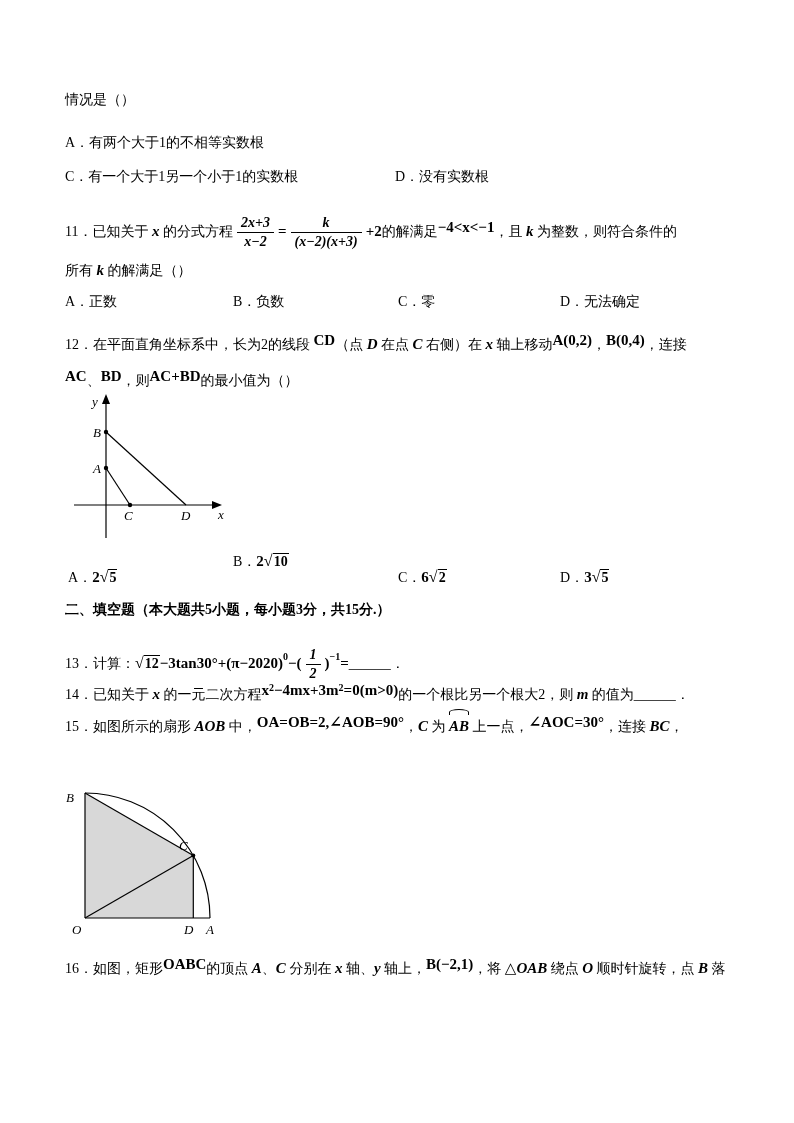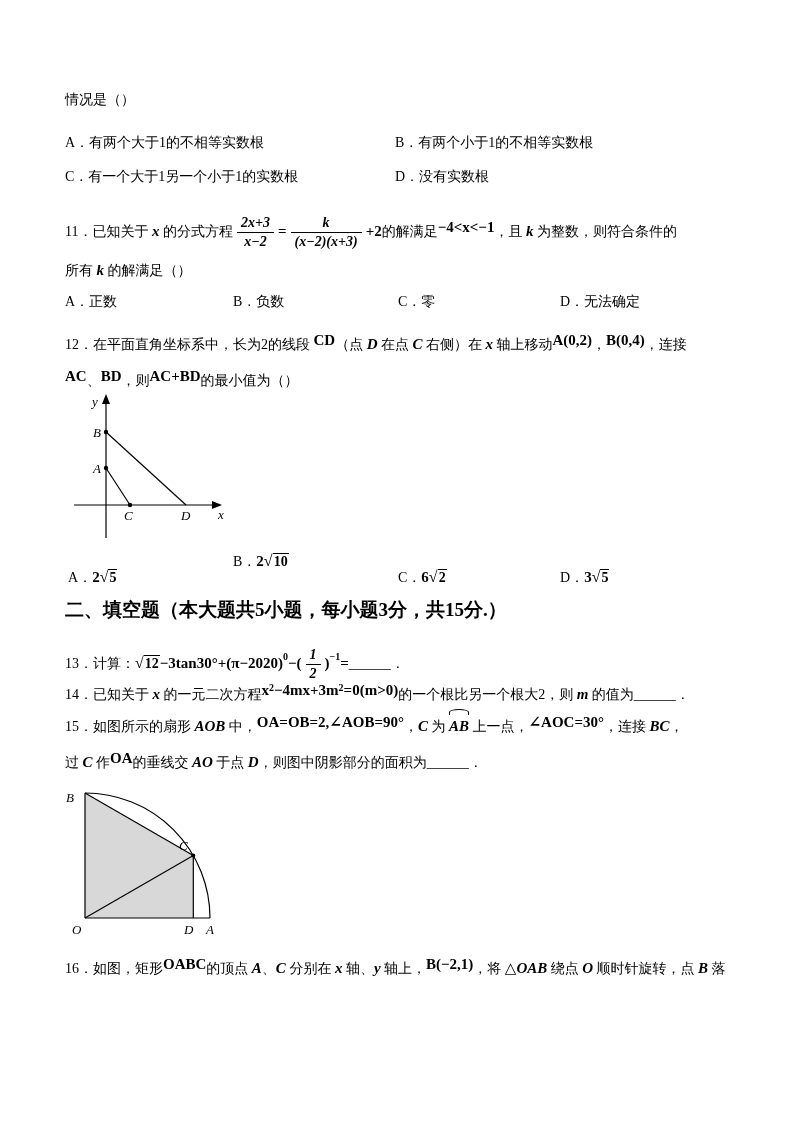--- a/index.html
+++ b/index.html
@@ -14,32 +14,31 @@
   .frac{display:inline-block;vertical-align:middle;text-align:center;font-weight:bold;
         font-style:italic;font-size:14px;line-height:1.3;margin:16px 4px;}
   .frac .num{display:block;border-bottom:1.4px solid #000;padding:0 4px;}
   .frac .den{display:block;padding:0 4px;}
   .sqrt{font-weight:bold;white-space:nowrap;}
   .sq-sym{font-size:16px;font-style:normal;}
   .sq-rad{border-top:1.4px solid #000;padding:0 1px;font-style:normal;}
   .arc{position:relative;display:inline-block;font-weight:bold;font-style:italic;font-size:15px;}
   .arc::before{content:"";position:absolute;left:0;right:0;top:-5px;height:5px;
         border:1.3px solid #000;border-bottom:none;border-radius:100% 100% 0 0;}
-  .sec-header{font-weight:bold;font-size:19px;}
+  .sec-header{font-weight:bold;font-size:14px;}
   .fig{position:absolute;}
   .fig text{font-family:"Liberation Serif","DejaVu Serif",serif;font-style:italic;font-size:13px;fill:#000;}
 </style>
 </head>
 <body>
 
 <div class="page">
 
   <div class="line" style="left:65px;top:88px">情况是（）</div>
   <div class="line" style="left:65px;top:131px">A．有两个大于1的不相等实数根</div>
-  <div class="line" style="left:395px;top:131px">B．有两个小于1的不相等实数根</div>
   <div class="line" style="left:65px;top:165px">C．有一个大于1另一个小于1的实数根</div>
   <div class="line" style="left:395px;top:165px">D．没有实数根</div>
 
   <div class="line" style="left:65px;top:198px"><span class="seg-cn">11．已知关于 </span><span class="seg-m">x</span><span class="seg-cn"> 的分式方程</span><span class="frac"><span class="num">2x+3</span><span class="den">x−2</span></span><span class="seg-mb">=</span><span class="frac"><span class="num">k</span><span class="den">(x−2)(x+3)</span></span><span class="seg-mb">+2</span><span class="seg-cn">的解满足</span><span class="seg-mr">−4&lt;x&lt;−1</span><span class="seg-cn">，且 </span><span class="seg-m">k</span><span class="seg-cn"> 为整数，则符合条件的</span></div>
   <div class="line" style="left:65px;top:258px"><span class="seg-cn">所有 </span><span class="seg-m">k</span><span class="seg-cn"> 的解满足（）</span></div>
   <div class="line" style="left:65px;top:290px">A．正数</div>
   <div class="line" style="left:233px;top:290px">B．负数</div>
   <div class="line" style="left:398px;top:290px">C．零</div>
   <div class="line" style="left:560px;top:290px">D．无法确定</div>
 
@@ -69,21 +68,20 @@
   <div class="line" style="left:398px;top:565px"><span class="seg-cn">C．</span><span class="seg-mb">6</span><span class="sqrt"><span class="sq-sym">√</span><span class="sq-rad">2</span></span></div>
   <div class="line" style="left:560px;top:565px"><span class="seg-cn">D．</span><span class="seg-mb">3</span><span class="sqrt"><span class="sq-sym">√</span><span class="sq-rad">5</span></span></div>
 
   <div class="line sec-header" style="left:65px;top:598px">二、填空题（本大题共5小题，每小题3分，共15分.）</div>
 
   <div class="line" style="left:65px;top:630px"><span class="seg-cn">13．计算：</span><span class="sqrt"><span class="sq-sym">√</span><span class="sq-rad">12</span></span><span class="seg-mb">−3tan30°+(π−2020)</span><span class="seg-sup">0</span><span class="seg-mb">−(</span><span class="frac"><span class="num">1</span><span class="den">2</span></span><span class="seg-mb">)</span><span class="seg-sup">−1</span><span class="seg-mb">=</span><span class="seg-cn">______．</span></div>
 
   <div class="line" style="left:65px;top:676px"><span class="seg-cn">14．已知关于 </span><span class="seg-m">x</span><span class="seg-cn"> 的一元二次方程</span><span class="seg-mr">x</span><span class="seg-sup">2</span><span class="seg-mr">−4mx+3m</span><span class="seg-sup">2</span><span class="seg-mr">=0(m&gt;0)</span><span class="seg-cn">的一个根比另一个根大2，则 </span><span class="seg-m">m</span><span class="seg-cn"> 的值为______．</span></div>
 
   <div class="line" style="left:65px;top:710px"><span class="seg-cn">15．如图所示的扇形 </span><span class="seg-m">AOB</span><span class="seg-cn"> 中，</span><span class="seg-mr">OA=OB=2,∠AOB=90°</span><span class="seg-cn">，</span><span class="seg-m">C</span><span class="seg-cn"> 为 </span><span class="arc">AB</span><span class="seg-cn"> 上一点，</span><span class="seg-mr">∠AOC=30°</span><span class="seg-cn">，连接 </span><span class="seg-m">BC</span><span class="seg-cn">，</span></div>
-  <div class="line" style="left:65px;top:746px"><span class="seg-cn">过 </span><span class="seg-m">C</span><span class="seg-cn"> 作</span><span class="seg-mr">OA</span><span class="seg-cn">的垂线交 </span><span class="seg-m">AO</span><span class="seg-cn"> 于点 </span><span class="seg-m">D</span><span class="seg-cn">，则图中阴影部分的面积为______．</span></div>
 
   <svg class="fig" style="left:60px;top:788px" width="170" height="152" viewBox="0 0 170 152">
     <polygon points="25,5 133.3,67.5 133.3,130 25,130" fill="#d8d8d8"></polygon>
     <path d="M 25 5 A 125 125 0 0 1 150 130" fill="none" stroke="#000" stroke-width="1.2"></path>
     <line x1="25" y1="5" x2="25" y2="130" stroke="#000" stroke-width="1.2"></line>
     <line x1="25" y1="130" x2="150" y2="130" stroke="#000" stroke-width="1.2"></line>
     <line x1="25" y1="5" x2="133.3" y2="67.5" stroke="#000" stroke-width="1.2"></line>
     <line x1="25" y1="130" x2="133.3" y2="67.5" stroke="#000" stroke-width="1.2"></line>
     <line x1="133.3" y1="67.5" x2="133.3" y2="130" stroke="#000" stroke-width="1.2"></line>
     <circle cx="133.3" cy="67.5" r="2" fill="#000"></circle>

